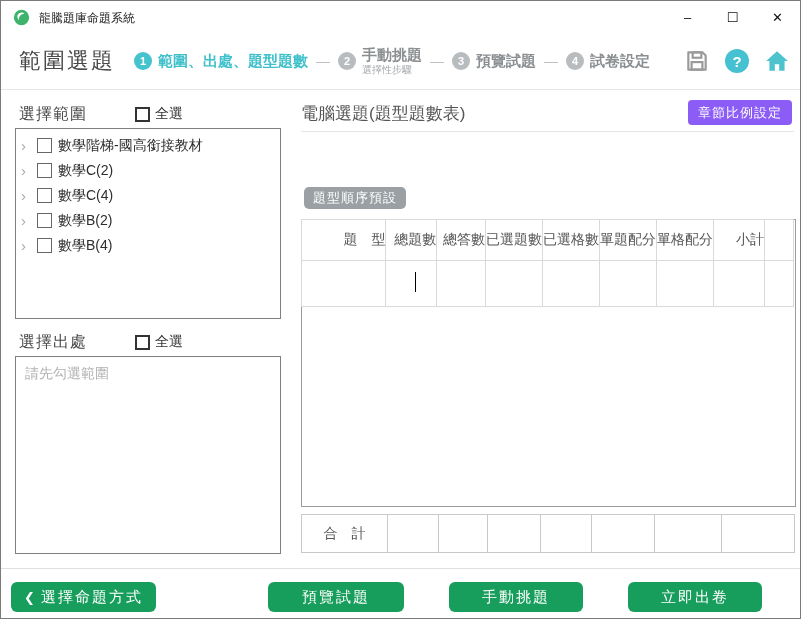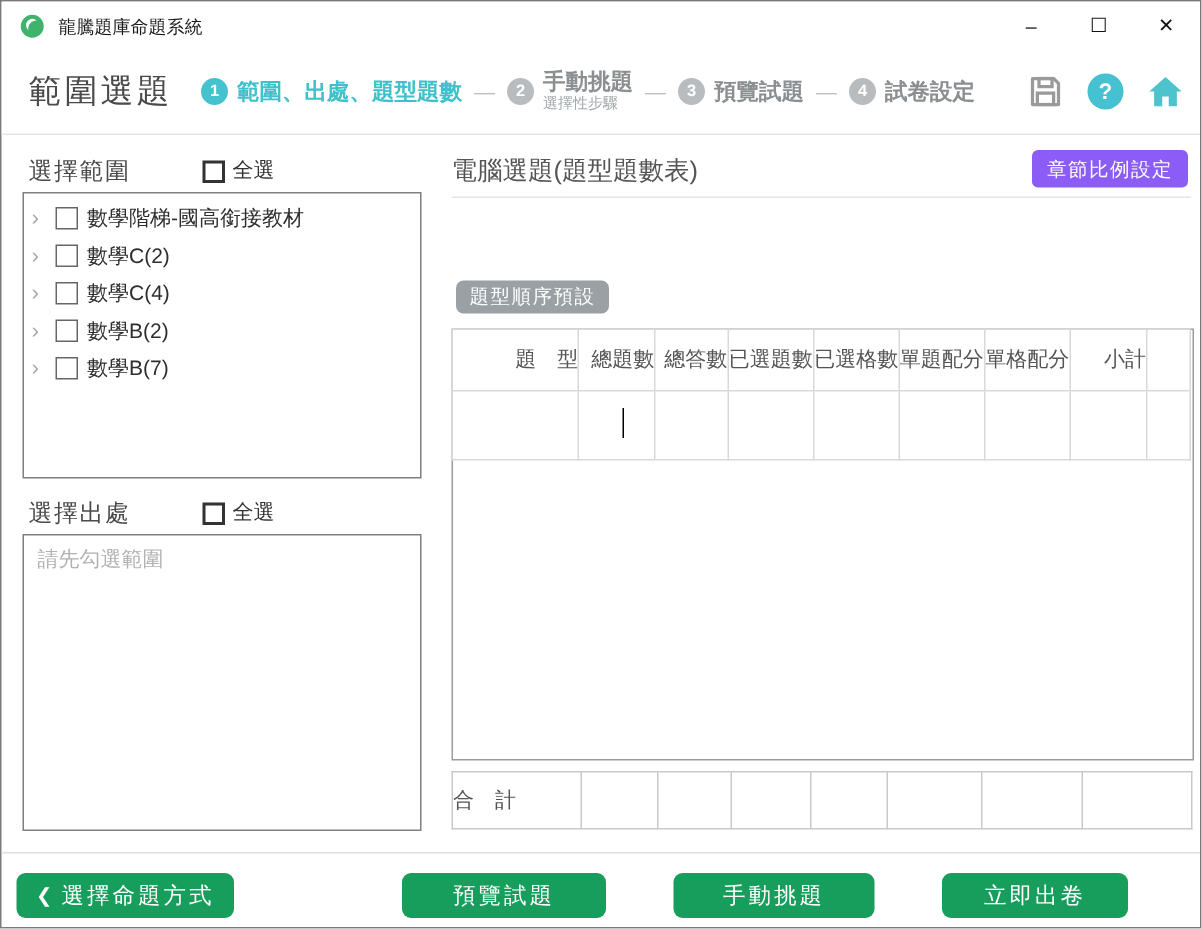--- a/index.html
+++ b/index.html
@@ -50,21 +50,21 @@
   .rp-sep{position:absolute;left:300px;right:6px;top:130px;height:1px;background:#e5e5e5;}
   .preset-badge{position:absolute;left:303px;top:186px;background:#9aa0a3;color:#fff;font-size:13px;border-radius:5px;height:22px;line-height:22px;padding:0 9px;letter-spacing:1px;}
   .grid-container{position:absolute;left:300px;top:218px;width:495px;height:288px;border:1px solid #9b9b9b;background:#fff;box-sizing:border-box;}
   table.qtable{border-collapse:collapse;table-layout:fixed;position:absolute;top:-1px;left:-1px;}
   table.qtable td{border:1px solid #d9d9d9;font-size:14px;color:#555;text-align:right;padding:0;overflow:hidden;white-space:nowrap;}
   tr.h-row td{height:40px;}
   tr.b-row td{height:45px;}
   .caret{position:absolute;left:113px;top:52px;width:1px;height:20px;background:#000;animation:blink 1.1s steps(1) infinite;}
   @keyframes blink{50%{opacity:0;}}
   table.ttable{border-collapse:collapse;table-layout:fixed;position:absolute;left:300px;top:513px;}
-  table.ttable td{border:1px solid #c9c9c9;font-size:14px;color:#555;text-align:left;height:37px;padding:0;}
+  table.ttable td{border:1px solid #c9c9c9;font-size:14px;color:#555;text-align:center;height:37px;padding:0;}
   table.ttable{border:1px solid #9b9b9b;}
 
   
   .footer-sep{position:absolute;left:0;right:0;top:567px;height:1px;background:#e0e0e0;}
   .btn-green{position:absolute;top:581px;height:30px;background:#179e5c;color:#fff;border:none;border-radius:6px;font-size:15px;font-family:inherit;letter-spacing:2px;display:flex;align-items:center;justify-content:center;}
   .back-arrow{font-size:13px;margin-right:6px;font-weight:bold;letter-spacing:0;}
 </style>
 </head>
 <body>
 
@@ -146,21 +146,21 @@
       <span class="tree-label">數學C(4)</span>
     </div>
     <div class="tree-item">
       <span class="chev">›</span>
       <span class="tree-cb"></span>
       <span class="tree-label">數學B(2)</span>
     </div>
     <div class="tree-item">
       <span class="chev">›</span>
       <span class="tree-cb"></span>
-      <span class="tree-label">數學B(7)</span>
+      <span class="tree-label">數學B(4)</span>
     </div>
   </div>
 
   <div class="source-head">
     <span class="section-title">選擇出處</span>
     <span class="select-all">
       <span class="cb"></span>
       <span>全選</span>
     </span>
   </div>
@@ -241,15 +241,15 @@
   </tbody>
     </table>
 
   <div class="footer-sep"></div>
   <button class="btn-green" style="left:10px;width:145px;">
     <span class="back-arrow">❮</span>
     <span>選擇命題方式</span>
   </button>
   <button class="btn-green" style="left:267px;width:136px;">預覽試題</button>
   <button class="btn-green" style="left:448px;width:134px;">手動挑題</button>
-  <button class="btn-green" style="left:627px;width:124px;text-align:center;">立即出卷</button>
+  <button class="btn-green" style="left:627px;width:134px;text-align:center;">立即出卷</button>
 
 </div>
 
 </body></html>

